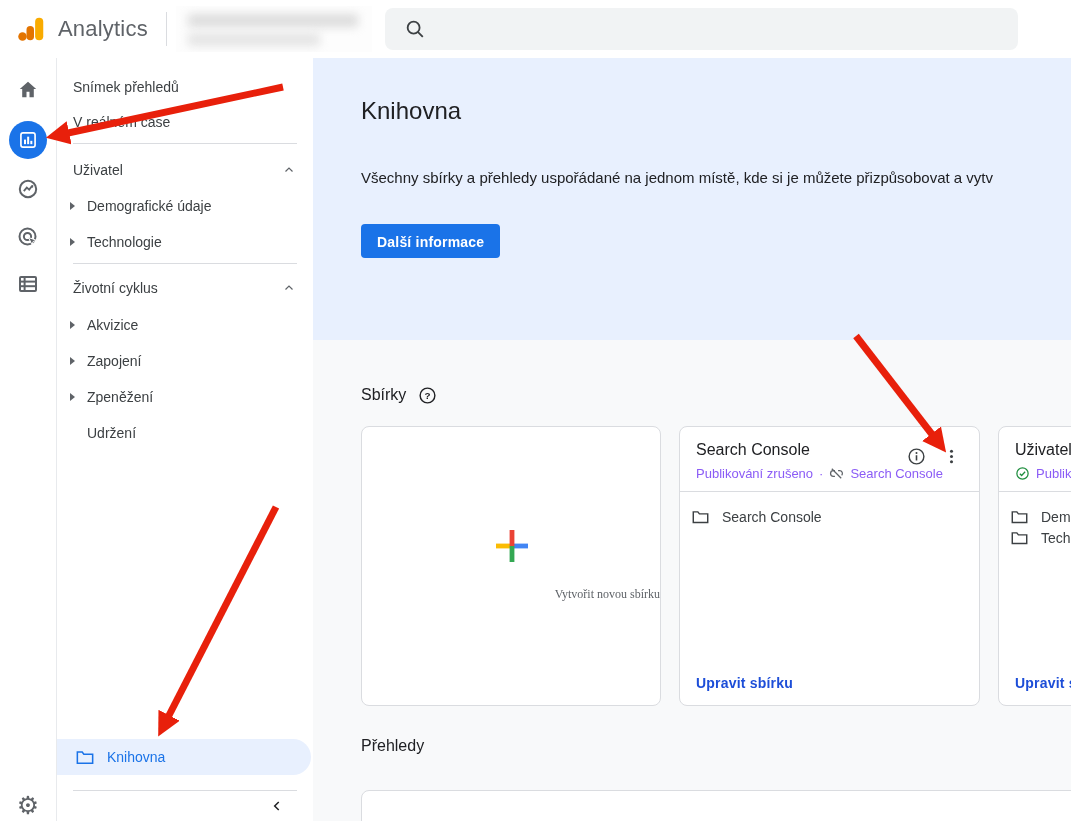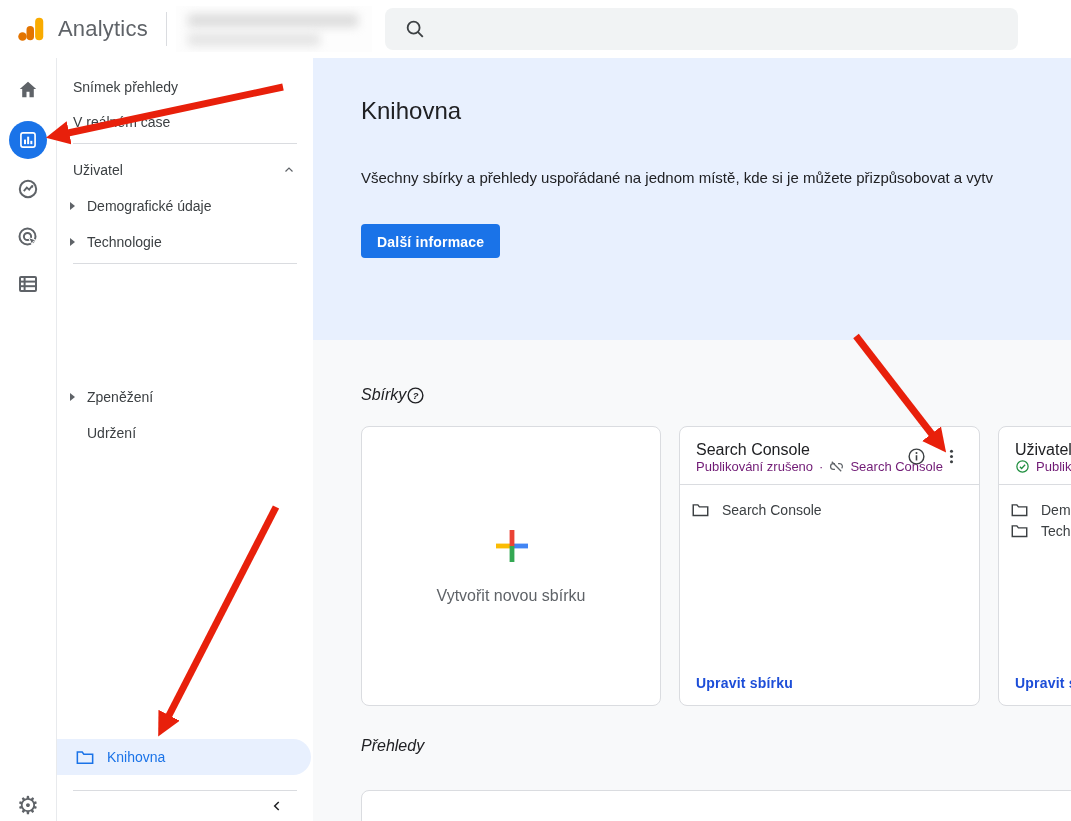--- a/index.html
+++ b/index.html
@@ -43,29 +43,29 @@
   .lib-pill span { margin-left:13px; font-size:14px; color:#1a73e8; }
   .collapse-btn { position:absolute; left:208px; top:736px; width:24px; height:24px; display:flex; align-items:center; justify-content:center; cursor:pointer; }
 
   
   .main { position:absolute; left:313px; top:58px; width:758px; height:763px; background:#f8f9fa; }
   .hero { position:absolute; left:0; top:0; width:758px; height:282px; background:#e8f0fe; }
   .hero-title { position:absolute; left:48px; top:39px; font-size:24px; color:#202124; }
   .hero-para { position:absolute; left:48px; top:105px; font-size:15px; color:#202124; line-height:30px; white-space:nowrap; }
   .cta { position:absolute; left:48px; top:166px; height:34px; padding:10px 16px; background:#1a73e8; color:#fff; border:none; border-radius:4px; font-family:inherit; font-size:14px; font-weight:bold; letter-spacing:.2px; cursor:pointer; }
 
-  .sec-head { position:absolute; left:48px; height:20px; display:flex; align-items:center; gap:0; font-size:16px; color:#202124;font-style:italic; }
+  .sec-head { position:absolute; left:48px; height:20px; display:flex; align-items:center; gap:12px; font-size:16px; color:#202124; }
   .card { position:absolute; top:368px; height:280px; background:#fff; border:1px solid #dadce0; border-radius:8px; }
   .card-create { left:48px; width:300px; cursor:pointer; }
   .plus-wrap { position:absolute; left:132px; top:101px; }
-  .create-label { position:absolute; left:0; top:160px; width:100%; text-align:center; font-size:16px; color:#5f6368; }
+  .create-label { position:absolute; left:0; top:160px; width:100%; text-align:right; font-size:12px; color:#5f6368;font-family:Liberation Serif, serif; }
 
   .card-head { position:relative; padding:14px 16px 10px 16px; }
   .card-title { font-size:16px; color:#202124; }
-  .card-sub { display:flex; align-items:center; gap:6px; font-size:13px; color:#701a75; white-space:nowrap; }
+  .card-sub { margin-top:7px; display:flex; align-items:center; gap:6px; font-size:13px; color:#8b5cf6; white-space:nowrap; }
   .card-ic { position:absolute; top:17px; width:24px; height:24px; display:flex; align-items:center; justify-content:center; cursor:pointer; }
   .card-divider { border-top:1px solid #dadce0; }
   .card-items { padding:14px 0 0 12px; }
   .card-item { display:flex; align-items:center; gap:13px; height:21px; font-size:14px; color:#3c4043; white-space:nowrap; }
   .card-edit { position:absolute; left:16px; bottom:14px; font-size:14px; font-weight:bold; color:#1d4ed8; cursor:pointer; letter-spacing:.2px; }
 
   .card-sc  { left:366px; width:301px; }
   .card-usr { left:685px; width:300px; }
 
   .panel { position:absolute; left:48px; top:732px; width:940px; height:120px; background:#fff; border:1px solid #dadce0; border-radius:8px 8px 0 0; }
@@ -134,21 +134,21 @@
       <line x1="8.6" y1="5" x2="8.6" y2="19"></line>
     </svg>
   </div>
   <div class="rail-btn" style="top:727px">
     <span class="gear-glyph">⚙</span>
   </div>
 </div>
 
 <div class="sidebar">
   <div class="side-item" style="top:19px">
-    <span class="pad16">Snímek přehledy</span>
+    <span class="pad16">Snímek přehledů</span>
   </div>
   <div class="side-item" style="top:54px">
     <span class="pad16">V reálném čase</span>
   </div>
   <div class="side-div" style="top:85px"></div>
 
   <div class="side-item side-head" style="top:102px">
     <span>Uživatel</span>
     <svg width="12" height="12" viewBox="0 0 24 24" fill="none" stroke="#5f6368" stroke-width="2.4">
         <path d="M5 15l7-7 7 7"></path>
@@ -157,20 +157,34 @@
   <div class="side-item side-sub" style="top:138px">
     <span class="tri"></span>
     <span>Demografické údaje</span>
   </div>
   <div class="side-item side-sub" style="top:174px">
     <span class="tri"></span>
     <span>Technologie</span>
   </div>
   <div class="side-div" style="top:205px"></div>
 
+  <div class="side-item side-head" style="top:220px">
+    <span>Životní cyklus</span>
+    <svg width="12" height="12" viewBox="0 0 24 24" fill="none" stroke="#5f6368" stroke-width="2.4">
+        <path d="M5 15l7-7 7 7"></path>
+      </svg>
+  </div>
+  <div class="side-item side-sub" style="top:257px">
+    <span class="tri"></span>
+    <span>Akvizice</span>
+  </div>
+  <div class="side-item side-sub" style="top:293px">
+    <span class="tri"></span>
+    <span>Zapojení</span>
+  </div>
   <div class="side-item side-sub noarrow" style="top:365px">
     <span>Udržení</span>
   </div>
   <div class="side-item side-sub" style="top:329px">
     <span class="tri"></span>
     <span>Zpeněžení</span>
   </div>
 
   <div class="lib-pill">
     <svg width="18" height="15" viewBox="0 0 20 16" fill="none" stroke="#1a73e8" stroke-width="1.7">

